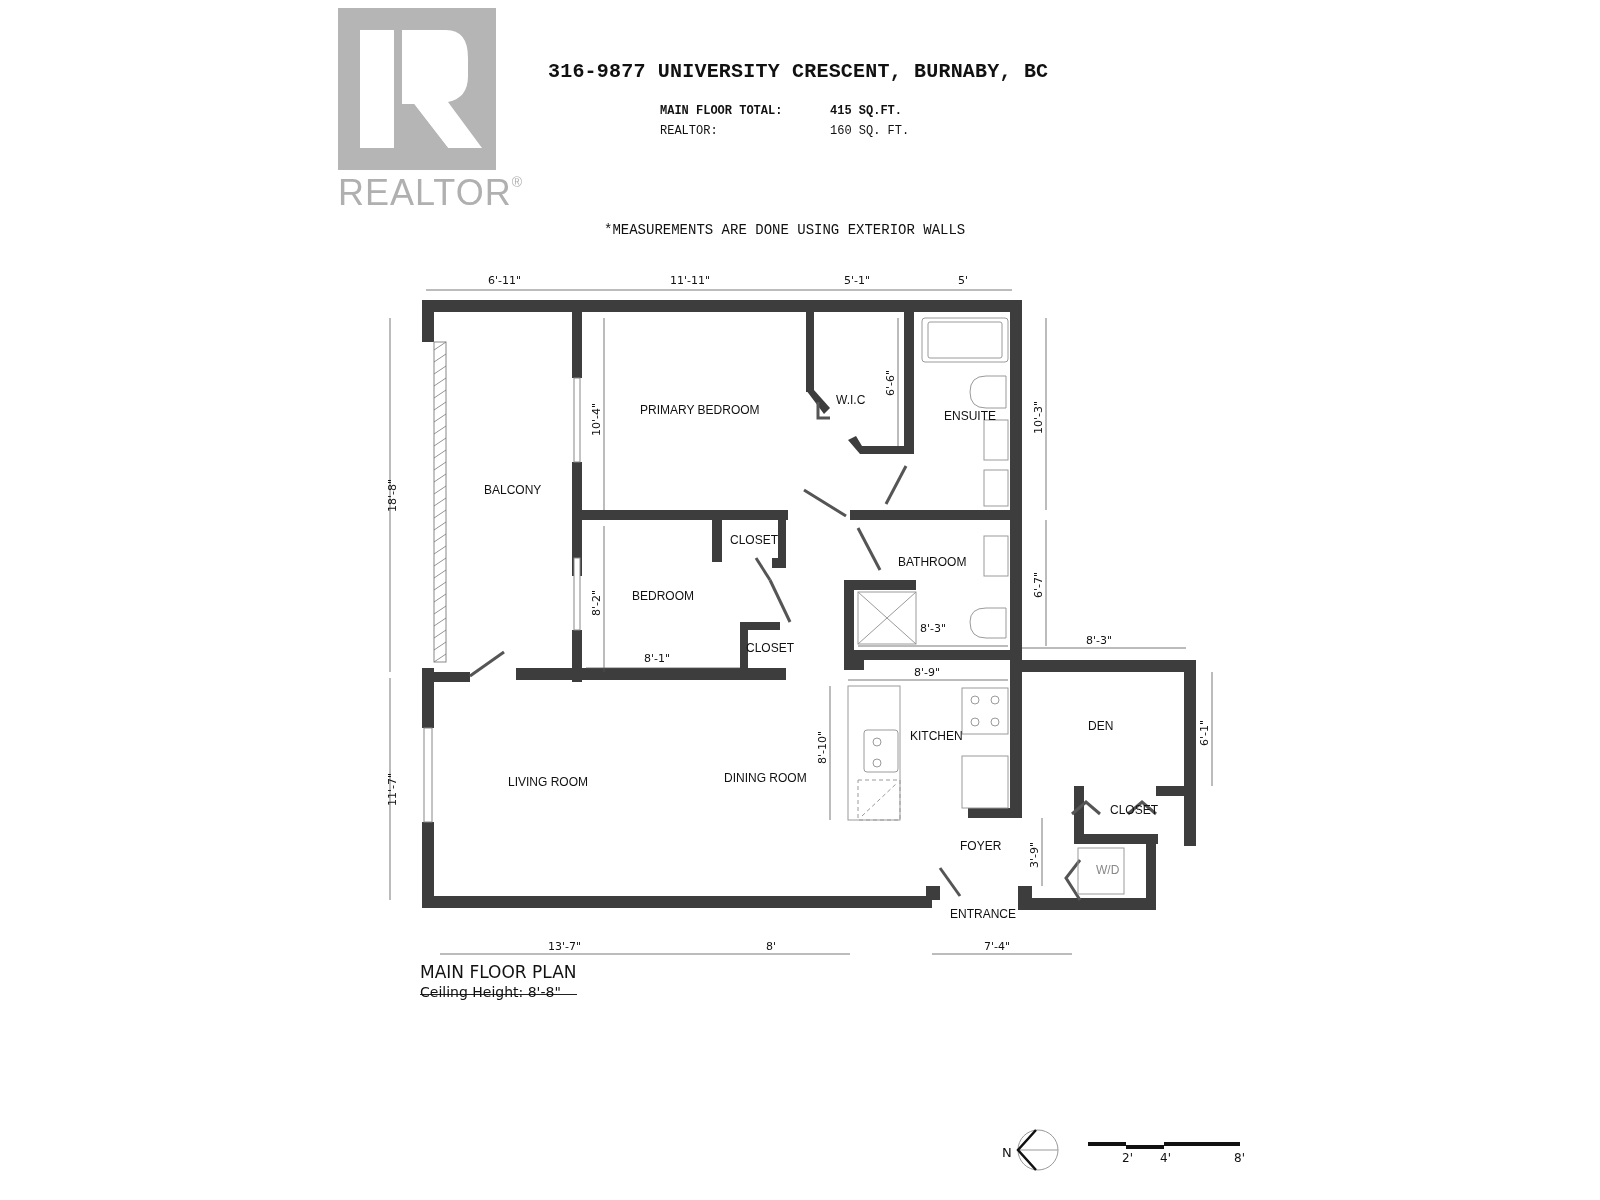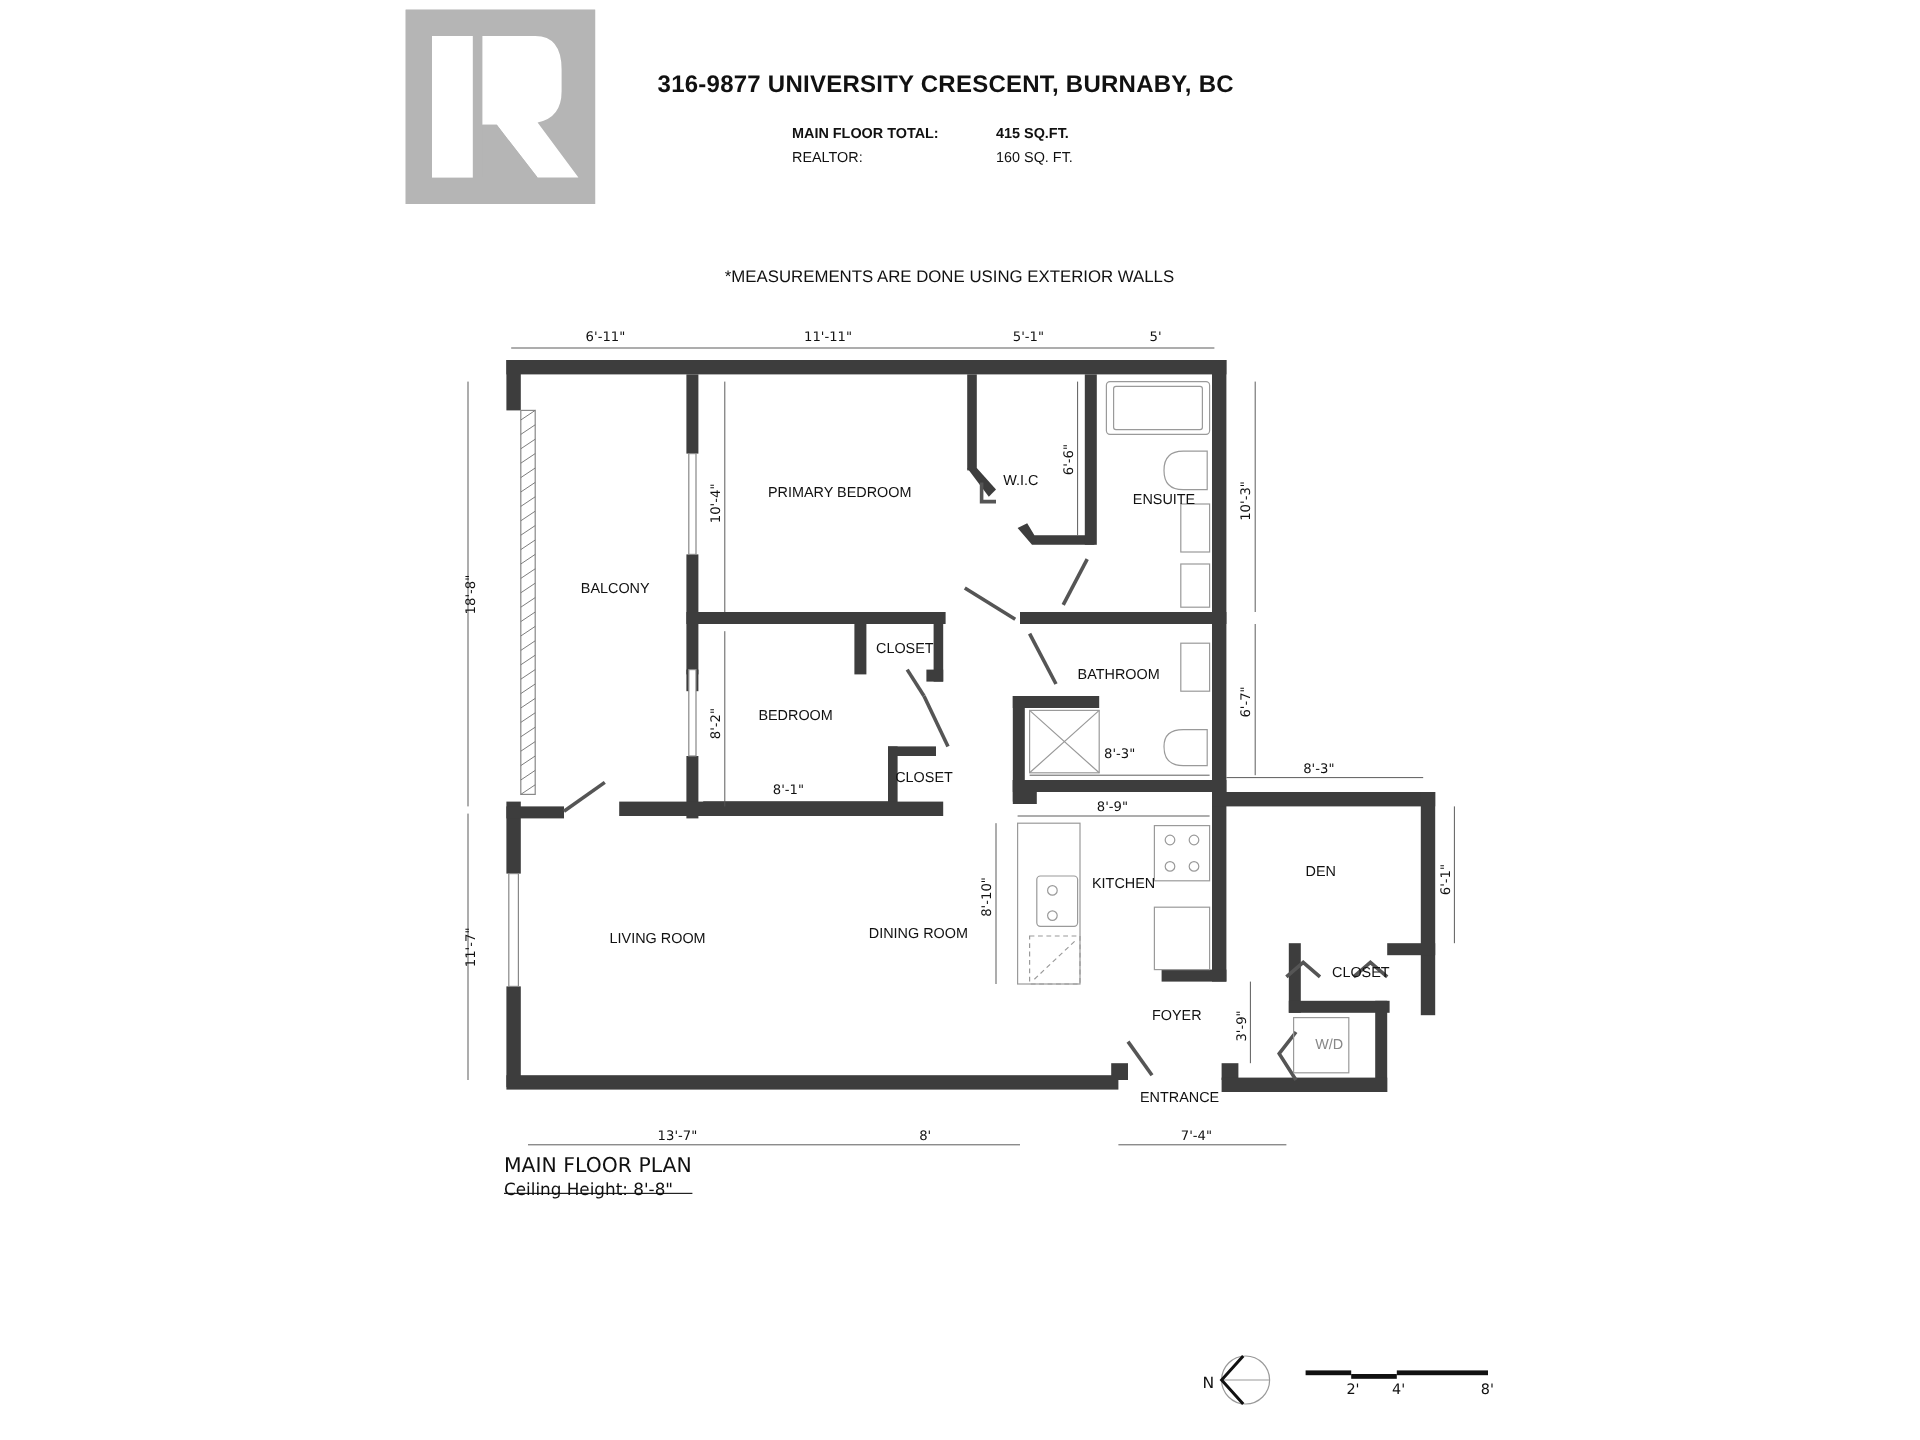--- a/index.html
+++ b/index.html
@@ -1,21 +1,21 @@
 <!DOCTYPE html>
 <html><head>
 <meta charset="utf-8">
 <style>
   html,body{margin:0;padding:0;background:#fff;}
   body{width:1600px;height:1200px;position:relative;overflow:hidden;font-family:"Liberation Sans",sans-serif;color:#111;}
   .logo{position:absolute;left:338px;top:8px;width:158px;height:200px;}
   .logo-box{position:absolute;left:0;top:0;width:158px;height:162px;background:#b5b5b5;}
   .logo-text{position:absolute;left:0;top:164px;font-size:36px;color:#b0b0b0;letter-spacing:1px;font-family:"Liberation Sans",sans-serif;}
   .logo-text sup{font-size:14px;vertical-align:top;position:relative;top:2px;}
-  .hdr{position:absolute;font-family:Liberation Sans, sans-serif;}
+  .hdr{position:absolute;font-family:Liberation Mono, monospace;}
   .title{left:548px;top:60px;font-size:20px;font-weight:bold;letter-spacing:0.2px;}
   .row{font-size:12px;}
   .row1{left:660px;top:104px;font-weight:bold;}
   .row2{left:660px;top:124px;}
   .val1{left:830px;top:104px;font-weight:bold;}
   .val2{left:830px;top:124px;}
   .note{left:604px;top:174px;font-size:14px;margin-top:48px;}
   svg.plan{position:absolute;left:0;top:0;}
   .lbl{font-family:"Liberation Sans",sans-serif;font-size:12px;fill:#111;}
   .dim{font-family:"DejaVu Sans",sans-serif;font-size:11px;fill:#111;}
@@ -27,20 +27,21 @@
 
 <div class="logo">
   <div class="logo-box">
     <svg width="158" height="162" viewBox="0 0 158 162">
       <rect x="0" y="0" width="158" height="162" fill="#b5b5b5"></rect>
       <rect x="22" y="22" width="34" height="118" fill="#fff"></rect>
       <path d="M64 22 H108 Q130 22 130 50 V68 Q130 90 110 94 L144 140 H110 L76 96 H64 Z" fill="#fff"></path>
       <path d="M64 96 L76 96 L110 140 L64 140 Z" fill="#b5b5b5"></path>
     </svg>
   </div>
+  <div class="logo-text"><span>REALTOR</span><sup>®</sup></div>
 </div>
 
 <div class="hdr title">316-9877 UNIVERSITY CRESCENT, BURNABY, BC</div>
 <div class="hdr row row1">MAIN FLOOR TOTAL:</div>
 <div class="hdr row val1">415 SQ.FT.</div>
 <div class="hdr row row2">REALTOR:</div>
 <div class="hdr row val2">160 SQ. FT.</div>
 <div class="hdr note">*MEASUREMENTS ARE DONE USING EXTERIOR WALLS</div>
 
 <svg class="plan" width="1600" height="1200" viewBox="0 0 1600 1200">

